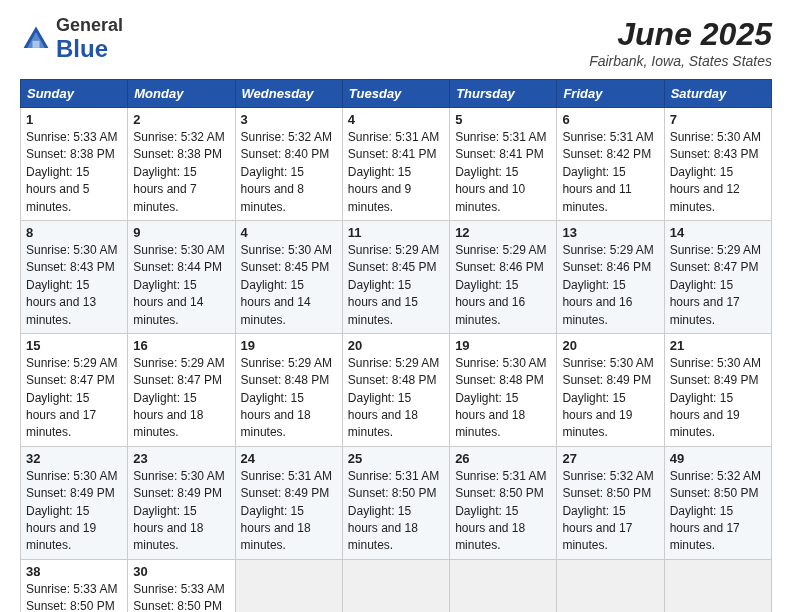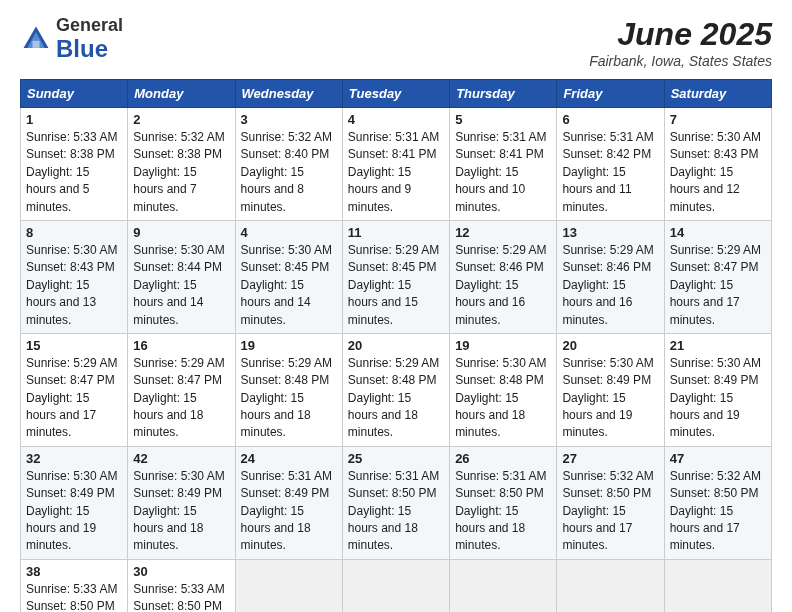--- a/index.html
+++ b/index.html
@@ -223,41 +223,41 @@
         <span class="day-num">21</span>
         <span class="day-info">Sunrise: 5:30 AM<br>Sunset: 8:49 PM<br>Daylight: 15 hours and 19 minutes.</span>
       </td>
         </tr>
         <tr>
           <td>
         <span class="day-num">32</span>
         <span class="day-info">Sunrise: 5:30 AM<br>Sunset: 8:49 PM<br>Daylight: 15 hours and 19 minutes.</span>
       </td>
           <td>
-        <span class="day-num">42</span>
+        <span class="day-num">23</span>
         <span class="day-info">Sunrise: 5:30 AM<br>Sunset: 8:49 PM<br>Daylight: 15 hours and 18 minutes.</span>
       </td>
           <td>
         <span class="day-num">24</span>
         <span class="day-info">Sunrise: 5:31 AM<br>Sunset: 8:49 PM<br>Daylight: 15 hours and 18 minutes.</span>
       </td>
           <td>
         <span class="day-num">25</span>
         <span class="day-info">Sunrise: 5:31 AM<br>Sunset: 8:50 PM<br>Daylight: 15 hours and 18 minutes.</span>
       </td>
           <td>
         <span class="day-num">26</span>
         <span class="day-info">Sunrise: 5:31 AM<br>Sunset: 8:50 PM<br>Daylight: 15 hours and 18 minutes.</span>
       </td>
           <td>
         <span class="day-num">27</span>
         <span class="day-info">Sunrise: 5:32 AM<br>Sunset: 8:50 PM<br>Daylight: 15 hours and 17 minutes.</span>
       </td>
           <td>
-        <span class="day-num">47</span>
+        <span class="day-num">49</span>
         <span class="day-info">Sunrise: 5:32 AM<br>Sunset: 8:50 PM<br>Daylight: 15 hours and 17 minutes.</span>
       </td>
         </tr>
         <tr>
           <td>
         <span class="day-num">38</span>
         <span class="day-info">Sunrise: 5:33 AM<br>Sunset: 8:50 PM<br>Daylight: 15 hours and 16 minutes.</span>
       </td>
           <td>
         <span class="day-num">30</span>

